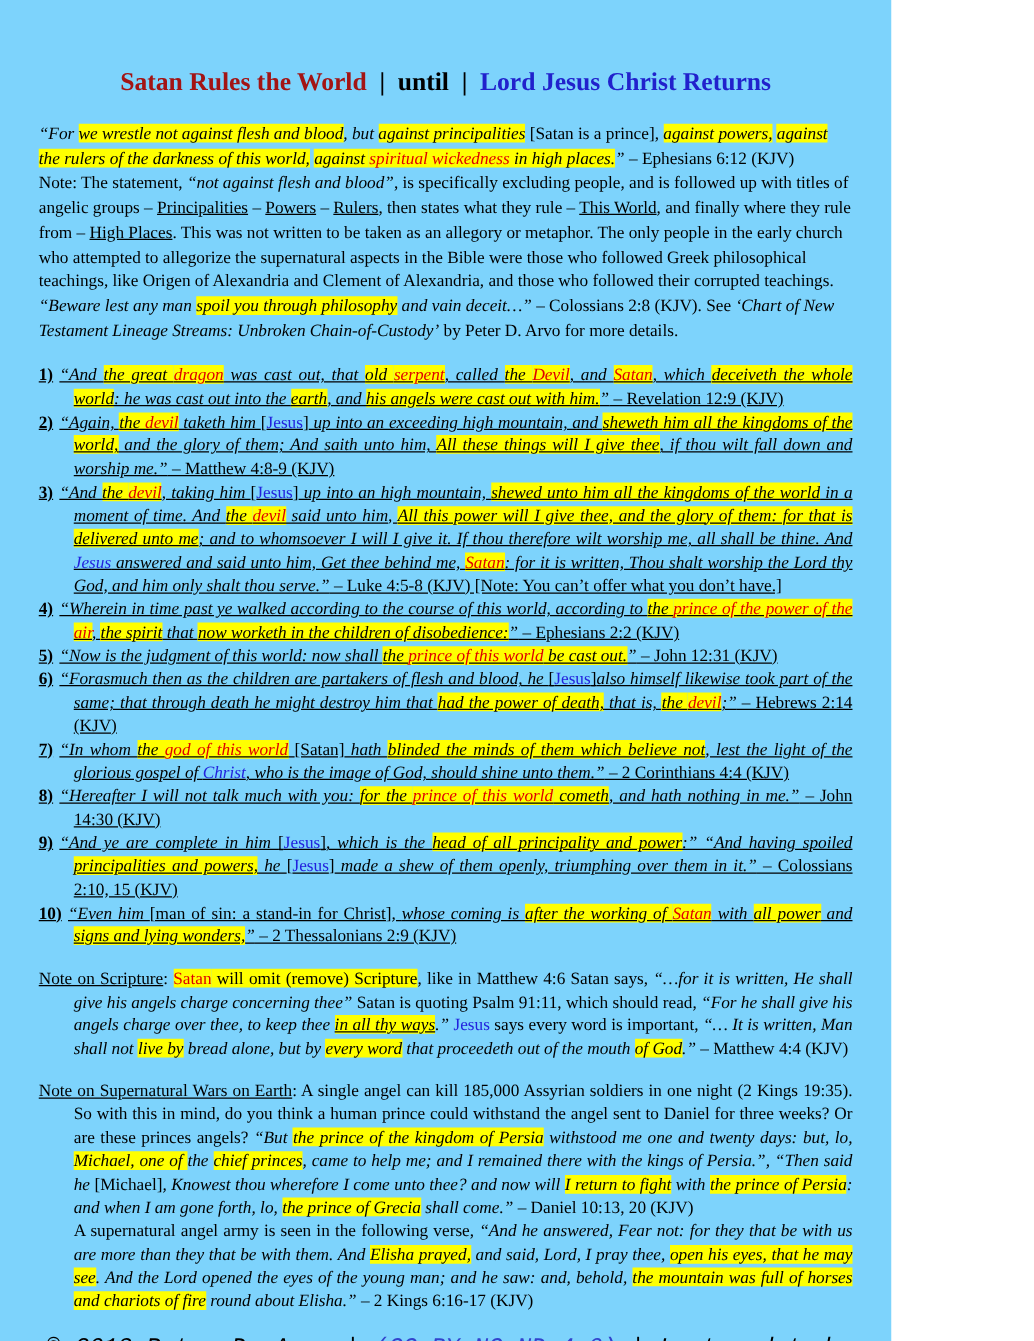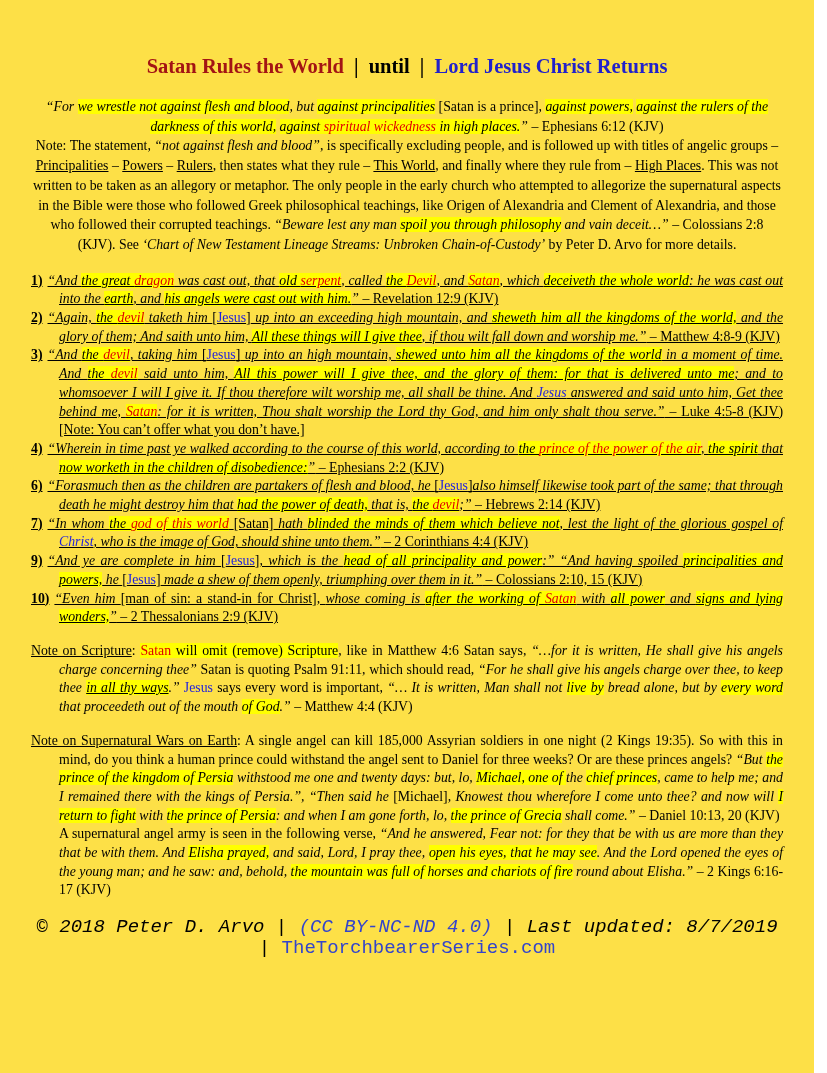--- a/index.html
+++ b/index.html
@@ -1,39 +1,38 @@
 <!DOCTYPE html>
 <html><head>
 <meta charset="utf-8">
 <style>
   html,body{margin:0;padding:0;background:#ffffff;}
   .page{
     position:relative;
-    width:814px;height:1073px;
+    width:713px;height:1073px;
     box-sizing:border-box;
     padding:54px 31px 0 31px;
-    background:#fde047;
+    background:#7dd3fc;
     overflow:hidden;
     font-family:"Liberation Serif","DejaVu Serif",serif;
     font-size:13.8px;
     color:#000;
   }
   .title{
     text-align:center;
     font-weight:bold;
     font-size:20.5px;
     line-height:24px;
     margin:0 0 19px 0;
     white-space:nowrap;
   }
   .t-red{color:#A31414}
   .t-blue{color:#2121CC}
   .t-sep{margin:0 5px;color:#000}
   .intro{
-    text-align:center;
     line-height:19.7px;
     margin:0 0 17px 0;
   }
   .list{margin:0 0 15px 0;}
   .li{
     margin-left:28px;
     text-indent:-28px;
     text-align:justify;
     line-height:18.7px;
     text-decoration:underline;
@@ -83,24 +82,30 @@
     <div class="li">
       <span class="num">2)</span><span><span class="s-i">“Again, </span><span class="s-i s-hl">the </span><span class="s-i s-hl s-red">devil</span><span class="s-i"> taketh him </span><span>[</span><span class="s-blue">Jesus</span><span>]</span><span class="s-i"> up into an exceeding high mountain, and </span><span class="s-i s-hl">sheweth him all the kingdoms of the world,</span><span class="s-i"> and the glory of them; And saith unto him, </span><span class="s-i s-hl">All these things will I give thee</span><span class="s-i">, if thou wilt fall down and worship me.”</span><span> – Matthew 4:8-9 (KJV)</span></span>
     </div>
     <div class="li">
       <span class="num">3)</span><span><span class="s-i">“And </span><span class="s-i s-hl">the </span><span class="s-i s-hl s-red">devil</span><span class="s-i">, taking him </span><span>[</span><span class="s-blue">Jesus</span><span>]</span><span class="s-i"> up into an high mountain, </span><span class="s-i s-hl">shewed unto him all the kingdoms of the world</span><span class="s-i"> in a moment of time. And </span><span class="s-i s-hl">the </span><span class="s-i s-hl s-red">devil</span><span class="s-i"> said unto him, </span><span class="s-i s-hl">All this power will I give thee, and the glory of them: for that is delivered unto me</span><span class="s-i">; and to whomsoever I will I give it. If thou therefore wilt worship me, all shall be thine. And </span><span class="s-i s-blue">Jesus</span><span class="s-i"> answered and said unto him, Get thee behind me, </span><span class="s-i s-hl s-red">Satan</span><span class="s-i">: for it is written, Thou shalt worship the Lord thy God, and him only shalt thou serve.”</span><span> – Luke 4:5-8 (KJV) [Note: You can’t offer what you don’t have.]</span></span>
     </div>
     <div class="li">
       <span class="num">4)</span><span><span class="s-i">“Wherein in time past ye walked according to the course of this world, according to </span><span class="s-i s-hl">the </span><span class="s-i s-hl s-red">prince of the power of the air</span><span class="s-i">, </span><span class="s-i s-hl">the spirit</span><span class="s-i"> that </span><span class="s-i s-hl">now worketh in the children of disobedience:</span><span class="s-i">”</span><span> – Ephesians 2:2 (KJV)</span></span>
     </div>
     <div class="li">
+      <span class="num">5)</span><span><span class="s-i">“Now is the judgment of this world: now shall </span><span class="s-i s-hl">the </span><span class="s-i s-hl s-red">prince of this world</span><span class="s-i s-hl"> be cast out.</span><span class="s-i">”</span><span> – John 12:31 (KJV)</span></span>
+    </div>
+    <div class="li">
       <span class="num">6)</span><span><span class="s-i">“Forasmuch then as the children are partakers of flesh and blood, he </span><span>[</span><span class="s-blue">Jesus</span><span>]</span><span class="s-i">also himself likewise took part of the same; that through death he might destroy him that </span><span class="s-i s-hl">had the power of death,</span><span class="s-i"> that is, </span><span class="s-i s-hl">the </span><span class="s-i s-hl s-red">devil</span><span class="s-i">;”</span><span> – Hebrews 2:14 (KJV)</span></span>
     </div>
     <div class="li">
       <span class="num">7)</span><span><span class="s-i">“In whom </span><span class="s-i s-hl">the </span><span class="s-i s-hl s-red">god of this world</span><span class="s-i"> </span><span>[Satan]</span><span class="s-i"> hath </span><span class="s-i s-hl">blinded the minds of them which believe not</span><span class="s-i">, lest the light of the glorious gospel of </span><span class="s-i s-blue">Christ</span><span class="s-i">, who is the image of God, should shine unto them.”</span><span> – 2 Corinthians 4:4 (KJV)</span></span>
+    </div>
+    <div class="li">
+      <span class="num">8)</span><span><span class="s-i">“Hereafter I will not talk much with you: </span><span class="s-i s-hl">for the </span><span class="s-i s-hl s-red">prince of this world</span><span class="s-i s-hl"> cometh</span><span class="s-i">, and hath nothing in me.”</span><span> – John 14:30 (KJV)</span></span>
     </div>
     <div class="li">
       <span class="num">9)</span><span><span class="s-i">“And ye are complete in him </span><span>[</span><span class="s-blue">Jesus</span><span>]</span><span class="s-i">, which is the </span><span class="s-i s-hl">head of all principality and power</span><span class="s-i">:” “And having spoiled </span><span class="s-i s-hl">principalities and powers,</span><span class="s-i"> he </span><span>[</span><span class="s-blue">Jesus</span><span>]</span><span class="s-i"> made a shew of them openly, triumphing over them in it.”</span><span> – Colossians 2:10, 15 (KJV)</span></span>
     </div>
     <div class="li">
       <span class="num">10)</span><span><span class="s-i">“Even him </span><span>[man of sin: a stand-in for Christ]</span><span class="s-i">, </span><span class="s-i">whose coming is </span><span class="s-i s-hl">after the working of </span><span class="s-i s-hl s-red">Satan</span><span class="s-i"> with </span><span class="s-i s-hl">all power</span><span class="s-i"> and </span><span class="s-i s-hl">signs and lying wonders,</span><span class="s-i">”</span><span> – 2 Thessalonians 2:9 (KJV)</span></span>
     </div>
   </div>
 
   <div class="note"><span class="s-b s-u">Note on Scripture</span><span>: </span><span class="s-hl s-red">Satan</span><span class="s-hl"> will omit (remove) Scripture</span><span>, like in Matthew 4:6 Satan says, </span><span class="s-i">“…for it is written, He shall give his angels charge concerning thee”</span><span> Satan is quoting Psalm 91:11, which should read, </span><span class="s-i">“For he shall give his angels charge over thee, to keep thee </span><span class="s-i s-hl s-u">in all thy ways</span><span class="s-i">.”</span><span> </span><span class="s-blue">Jesus</span><span> says every word is important, </span><span class="s-i">“… It is written, Man shall not </span><span class="s-i s-hl">live by</span><span class="s-i"> bread alone, but by </span><span class="s-i s-hl">every word</span><span class="s-i"> that proceedeth out of the mouth </span><span class="s-i s-hl">of God</span><span class="s-i">.”</span><span> – Matthew 4:4 (KJV)</span></div>

